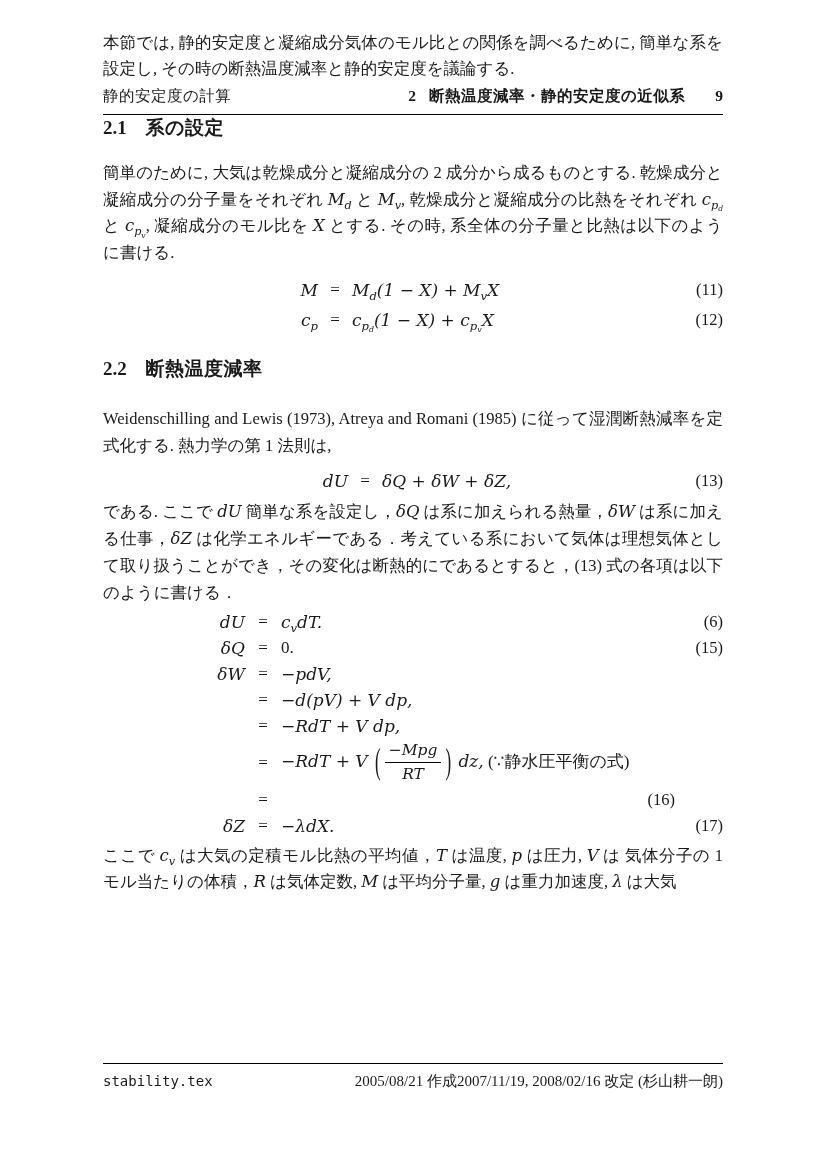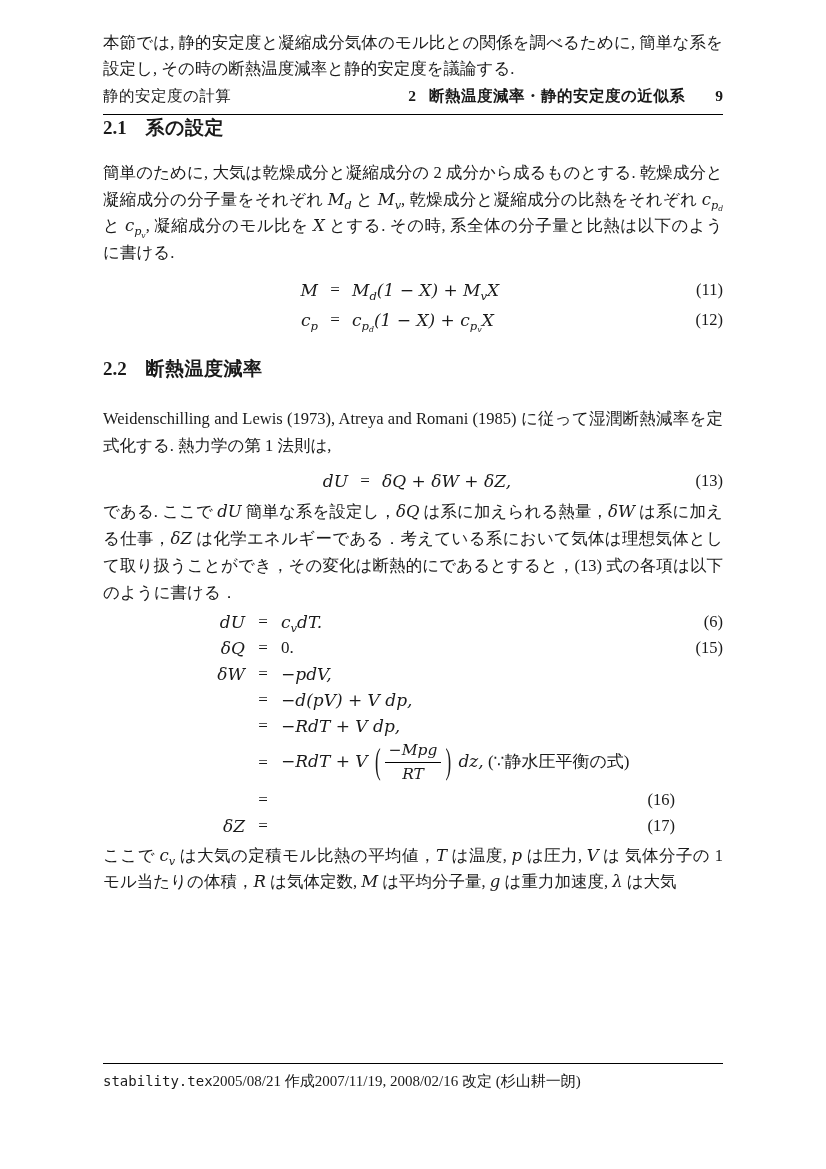--- a/index.html
+++ b/index.html
@@ -76,21 +76,21 @@
   .frac .fd{padding-top:1px;}
   .bigp{
     display:inline-block;transform:scaleY(2.05);transform-origin:center;
     font-size:17px;font-weight:300;margin:0 2px;vertical-align:middle;font-style:normal;
   }
 
   
   .footer{
     position:absolute;left:103px;right:103px;top:1063px;
     border-top:1.4px solid #000;padding-top:7px;
-    display:flex;justify-content:flex-start;align-items:baseline;
+    display:flex;justify-content:space-between;align-items:baseline;
     font-size:15px;line-height:20px;
   }
   .f-file{font-family:"DejaVu Sans Mono","Liberation Mono",monospace;font-size:14px;}
 </style>
 </head>
 <body>
 
 <div class="page">
 
   <div class="header">
@@ -188,20 +188,21 @@
         <span class="enum"></span>
       </div>
       <div class="eqrow">
         <span class="lhs math"></span>
         <span class="rel">=</span>
         <span class="enum">(16)</span>
       </div>
       <div class="eqrow">
         <span class="lhs math"><span class="mi">δZ</span></span>
         <span class="rel">=</span>
+        <span class="rhs math"><span class="mi">−λdX.</span></span>
         <span class="enum">(17)</span>
       </div>
     </div>
 
     <p class="para p-symbols math"><span class="mt">ここで </span><span class="mi">c</span><sub><span class="mi">v</span></sub><span class="mt"> は大気の定積モル比熱の平均値，</span><span class="mi">T</span><span class="mt"> は温度, </span><span class="mi">p</span><span class="mt"> は圧力, </span><span class="mi">V</span><span class="mt"> は 気体分子の 1 モル当たりの体積，</span><span class="mi">R</span><span class="mt"> は気体定数, </span><span class="mi">M</span><span class="mt"> は平均分子量, </span><span class="mi">g</span><span class="mt"> は重力加速度, </span><span class="mi">λ</span><span class="mt"> は大気</span></p>
 
   </div>
 
   <div class="footer">
     <span class="f-file">stability.tex</span>

